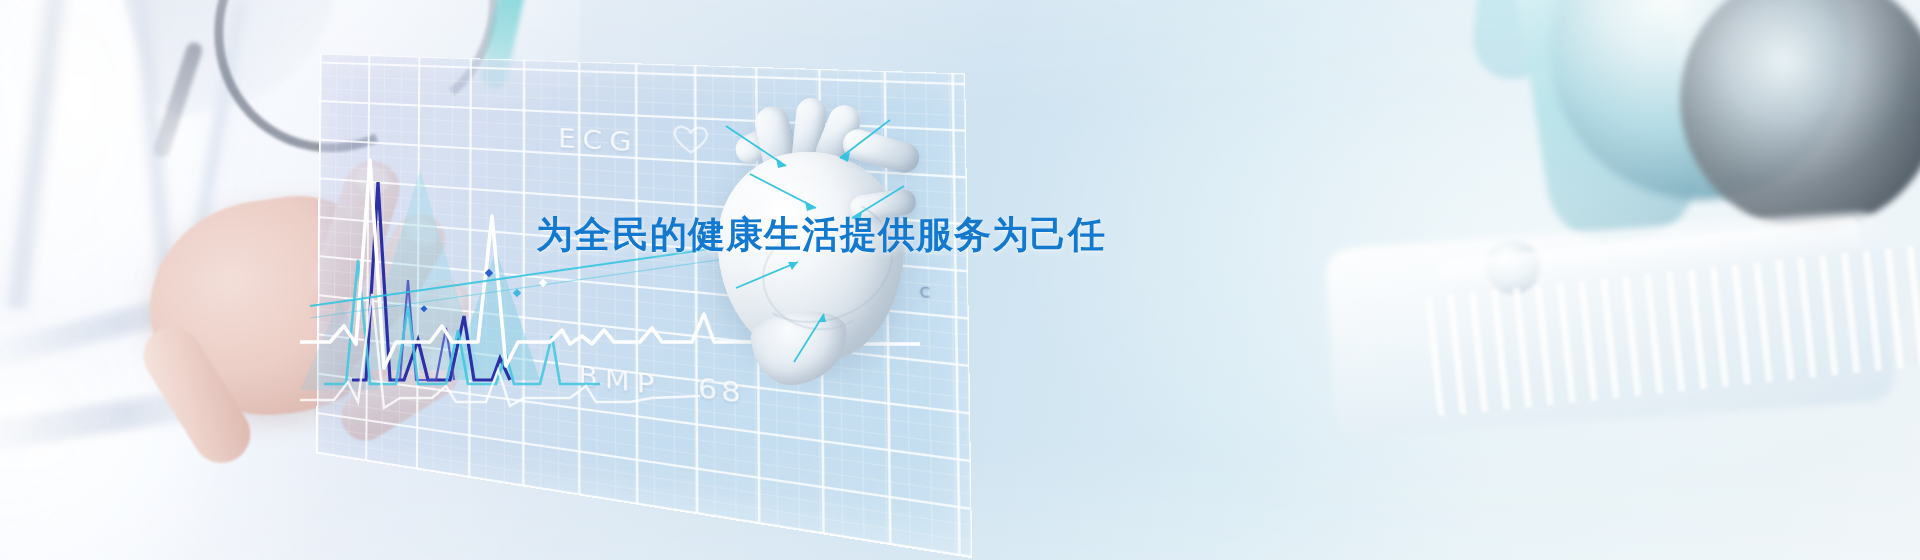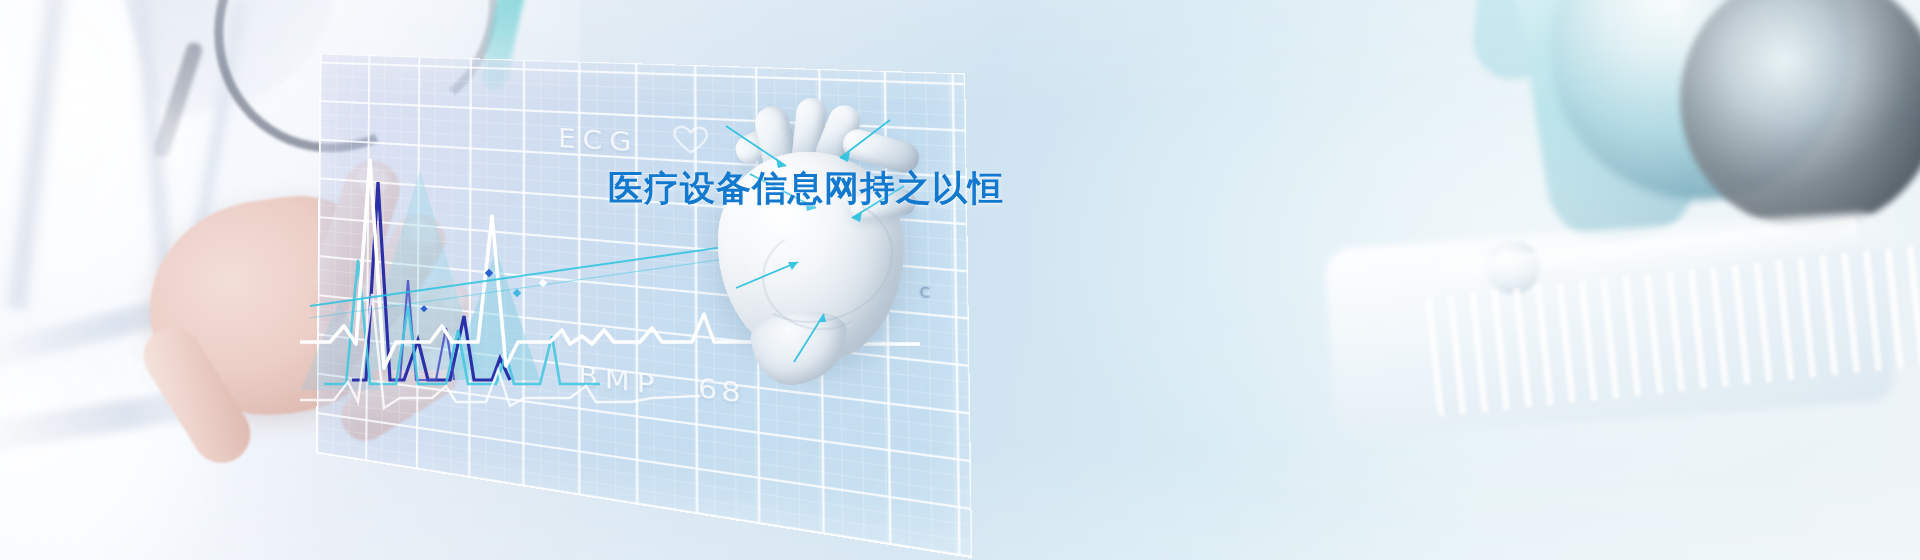--- a/index.html
+++ b/index.html
@@ -259,17 +259,17 @@
           <polygon points="162,118 172,112 170,122" fill="#2ec3e0" stroke="none"></polygon>
         <line x1="46" y1="188" x2="108" y2="162"></line>
           <polygon points="108,162 98,162 102,170" fill="#2ec3e0" stroke="none"></polygon>
         <line x1="104" y1="262" x2="134" y2="214"></line>
           <polygon points="134,214 128,222 136,222" fill="#2ec3e0" stroke="none"></polygon>
       </g>
     </svg>
   </div>
 
   <div class="headline">
-    <div class="h-line h1">医疗设备信息网持之以恒</div>
+    <div class="h-line h2">为全民的健康生活提供服务为己任</div>
   </div>
 
   <div class="vignette"></div>
 </div>
 
 </body></html>

